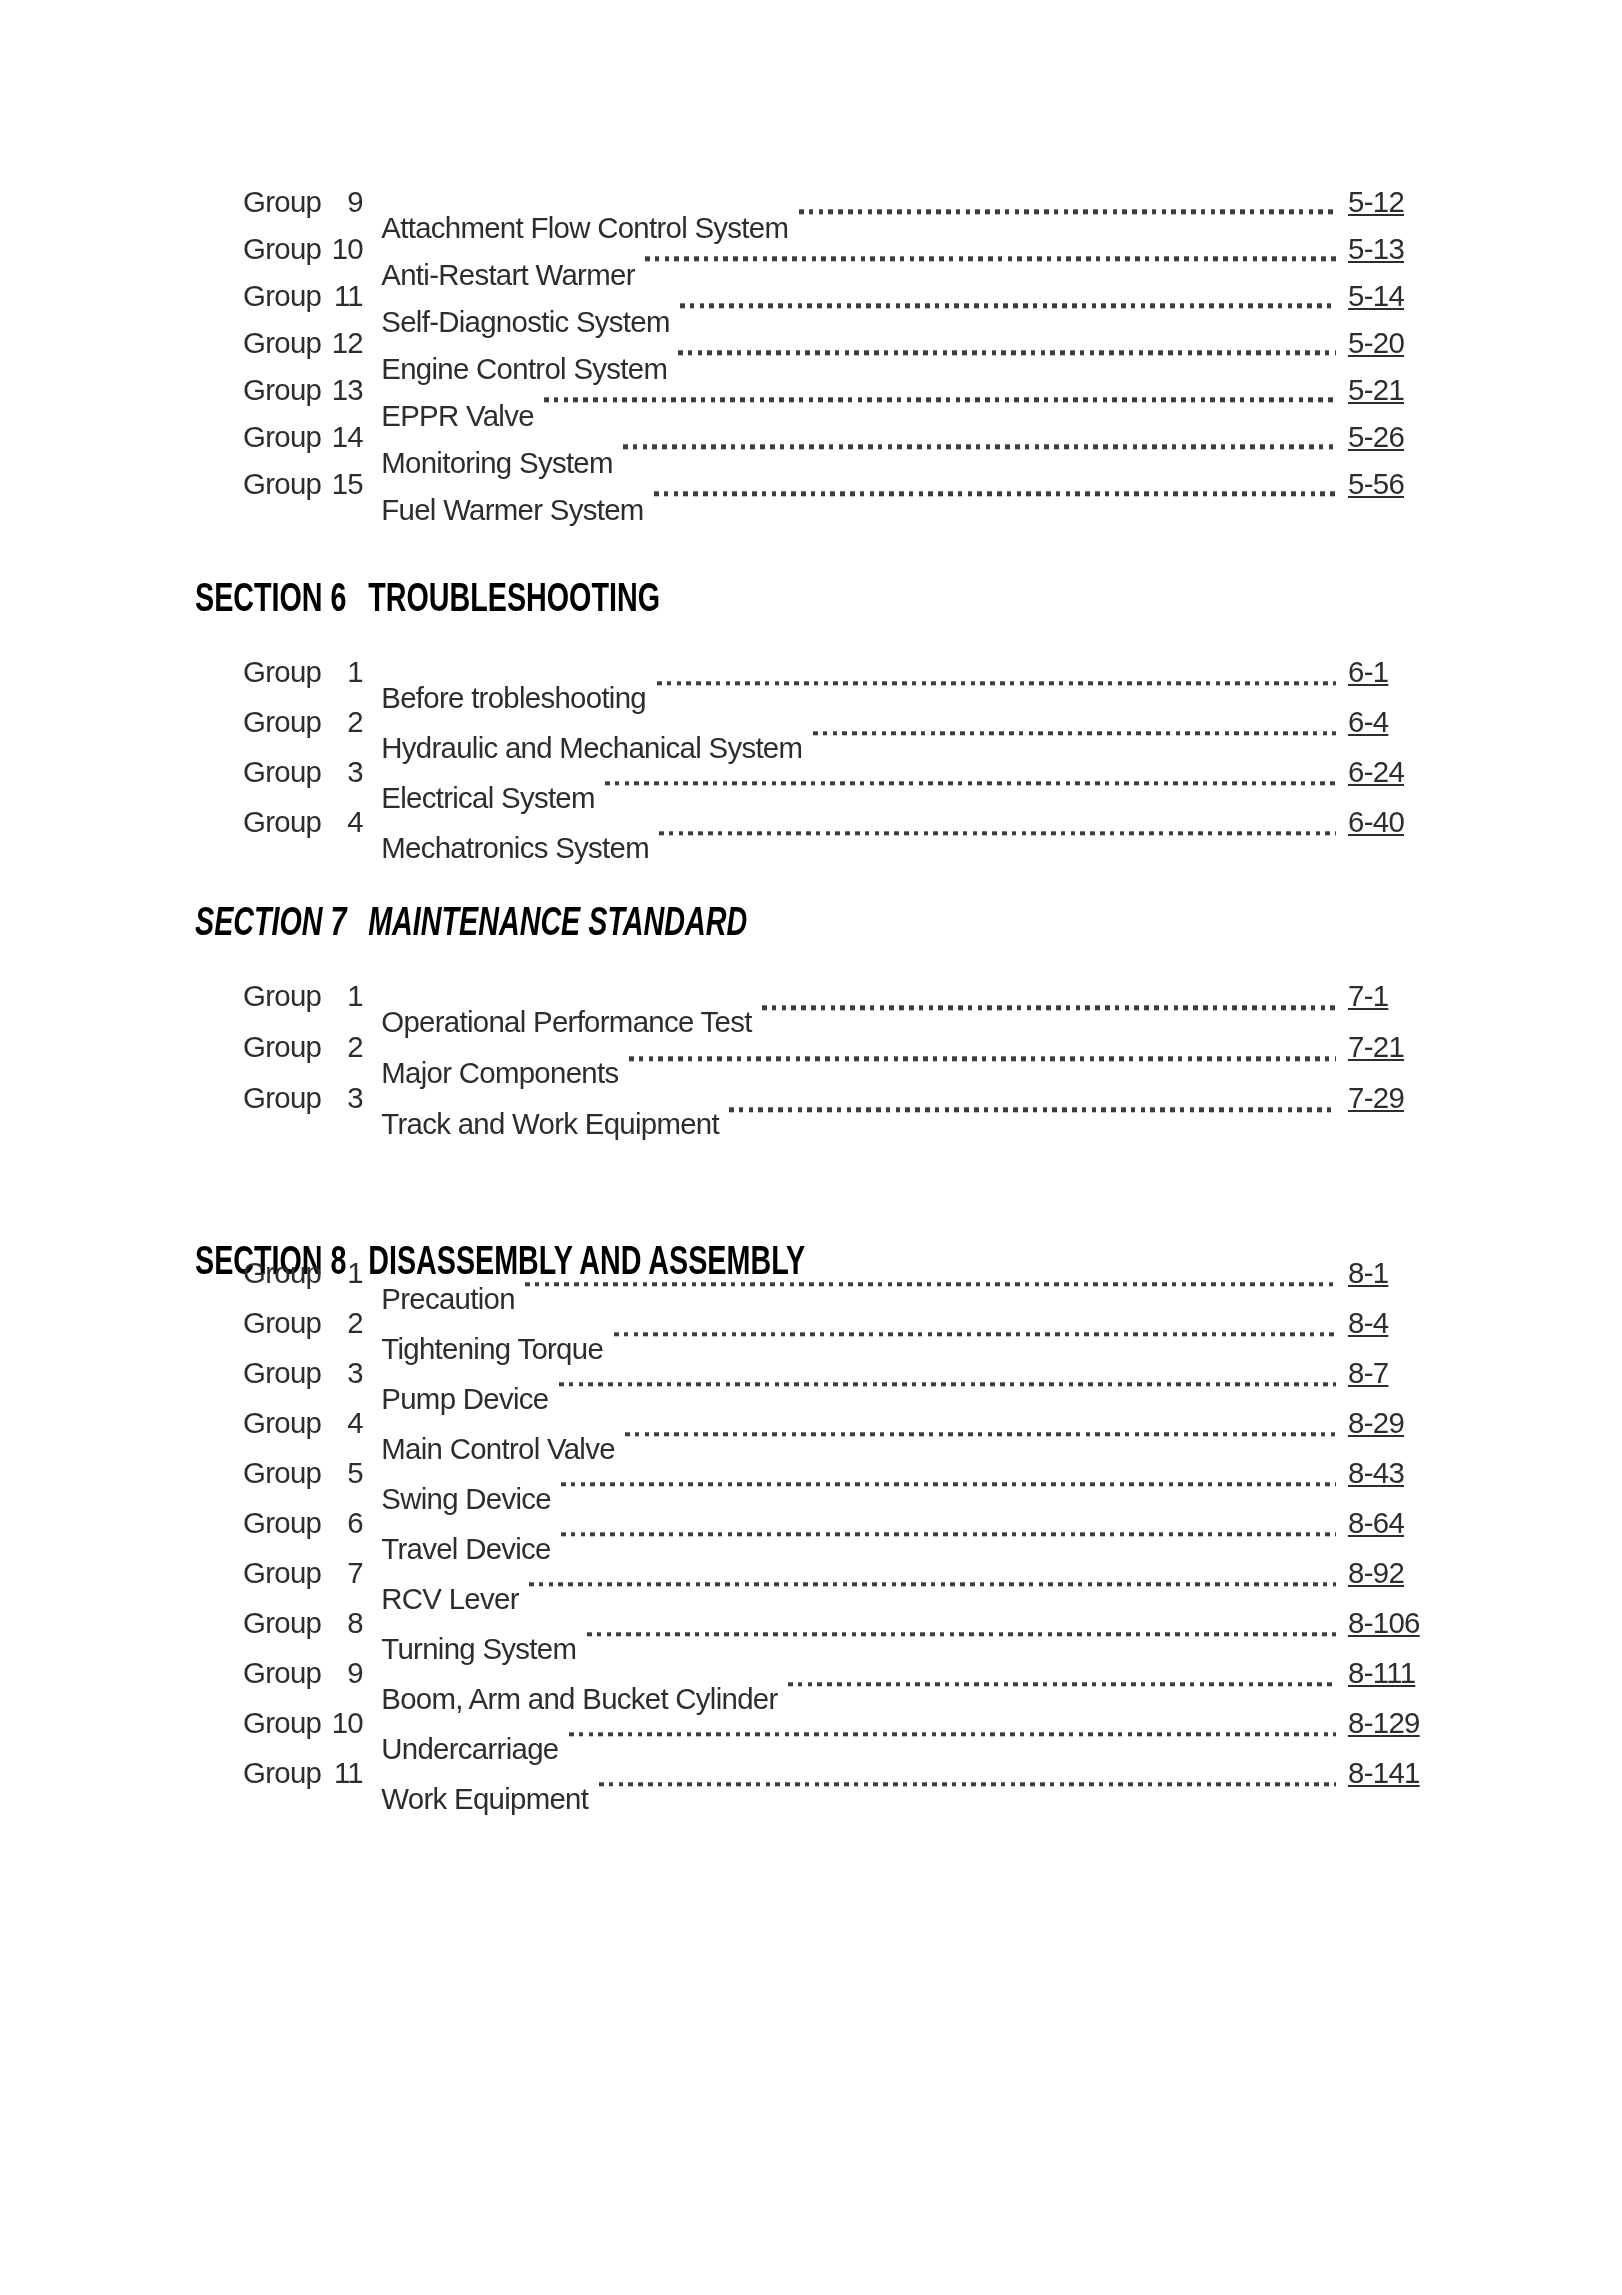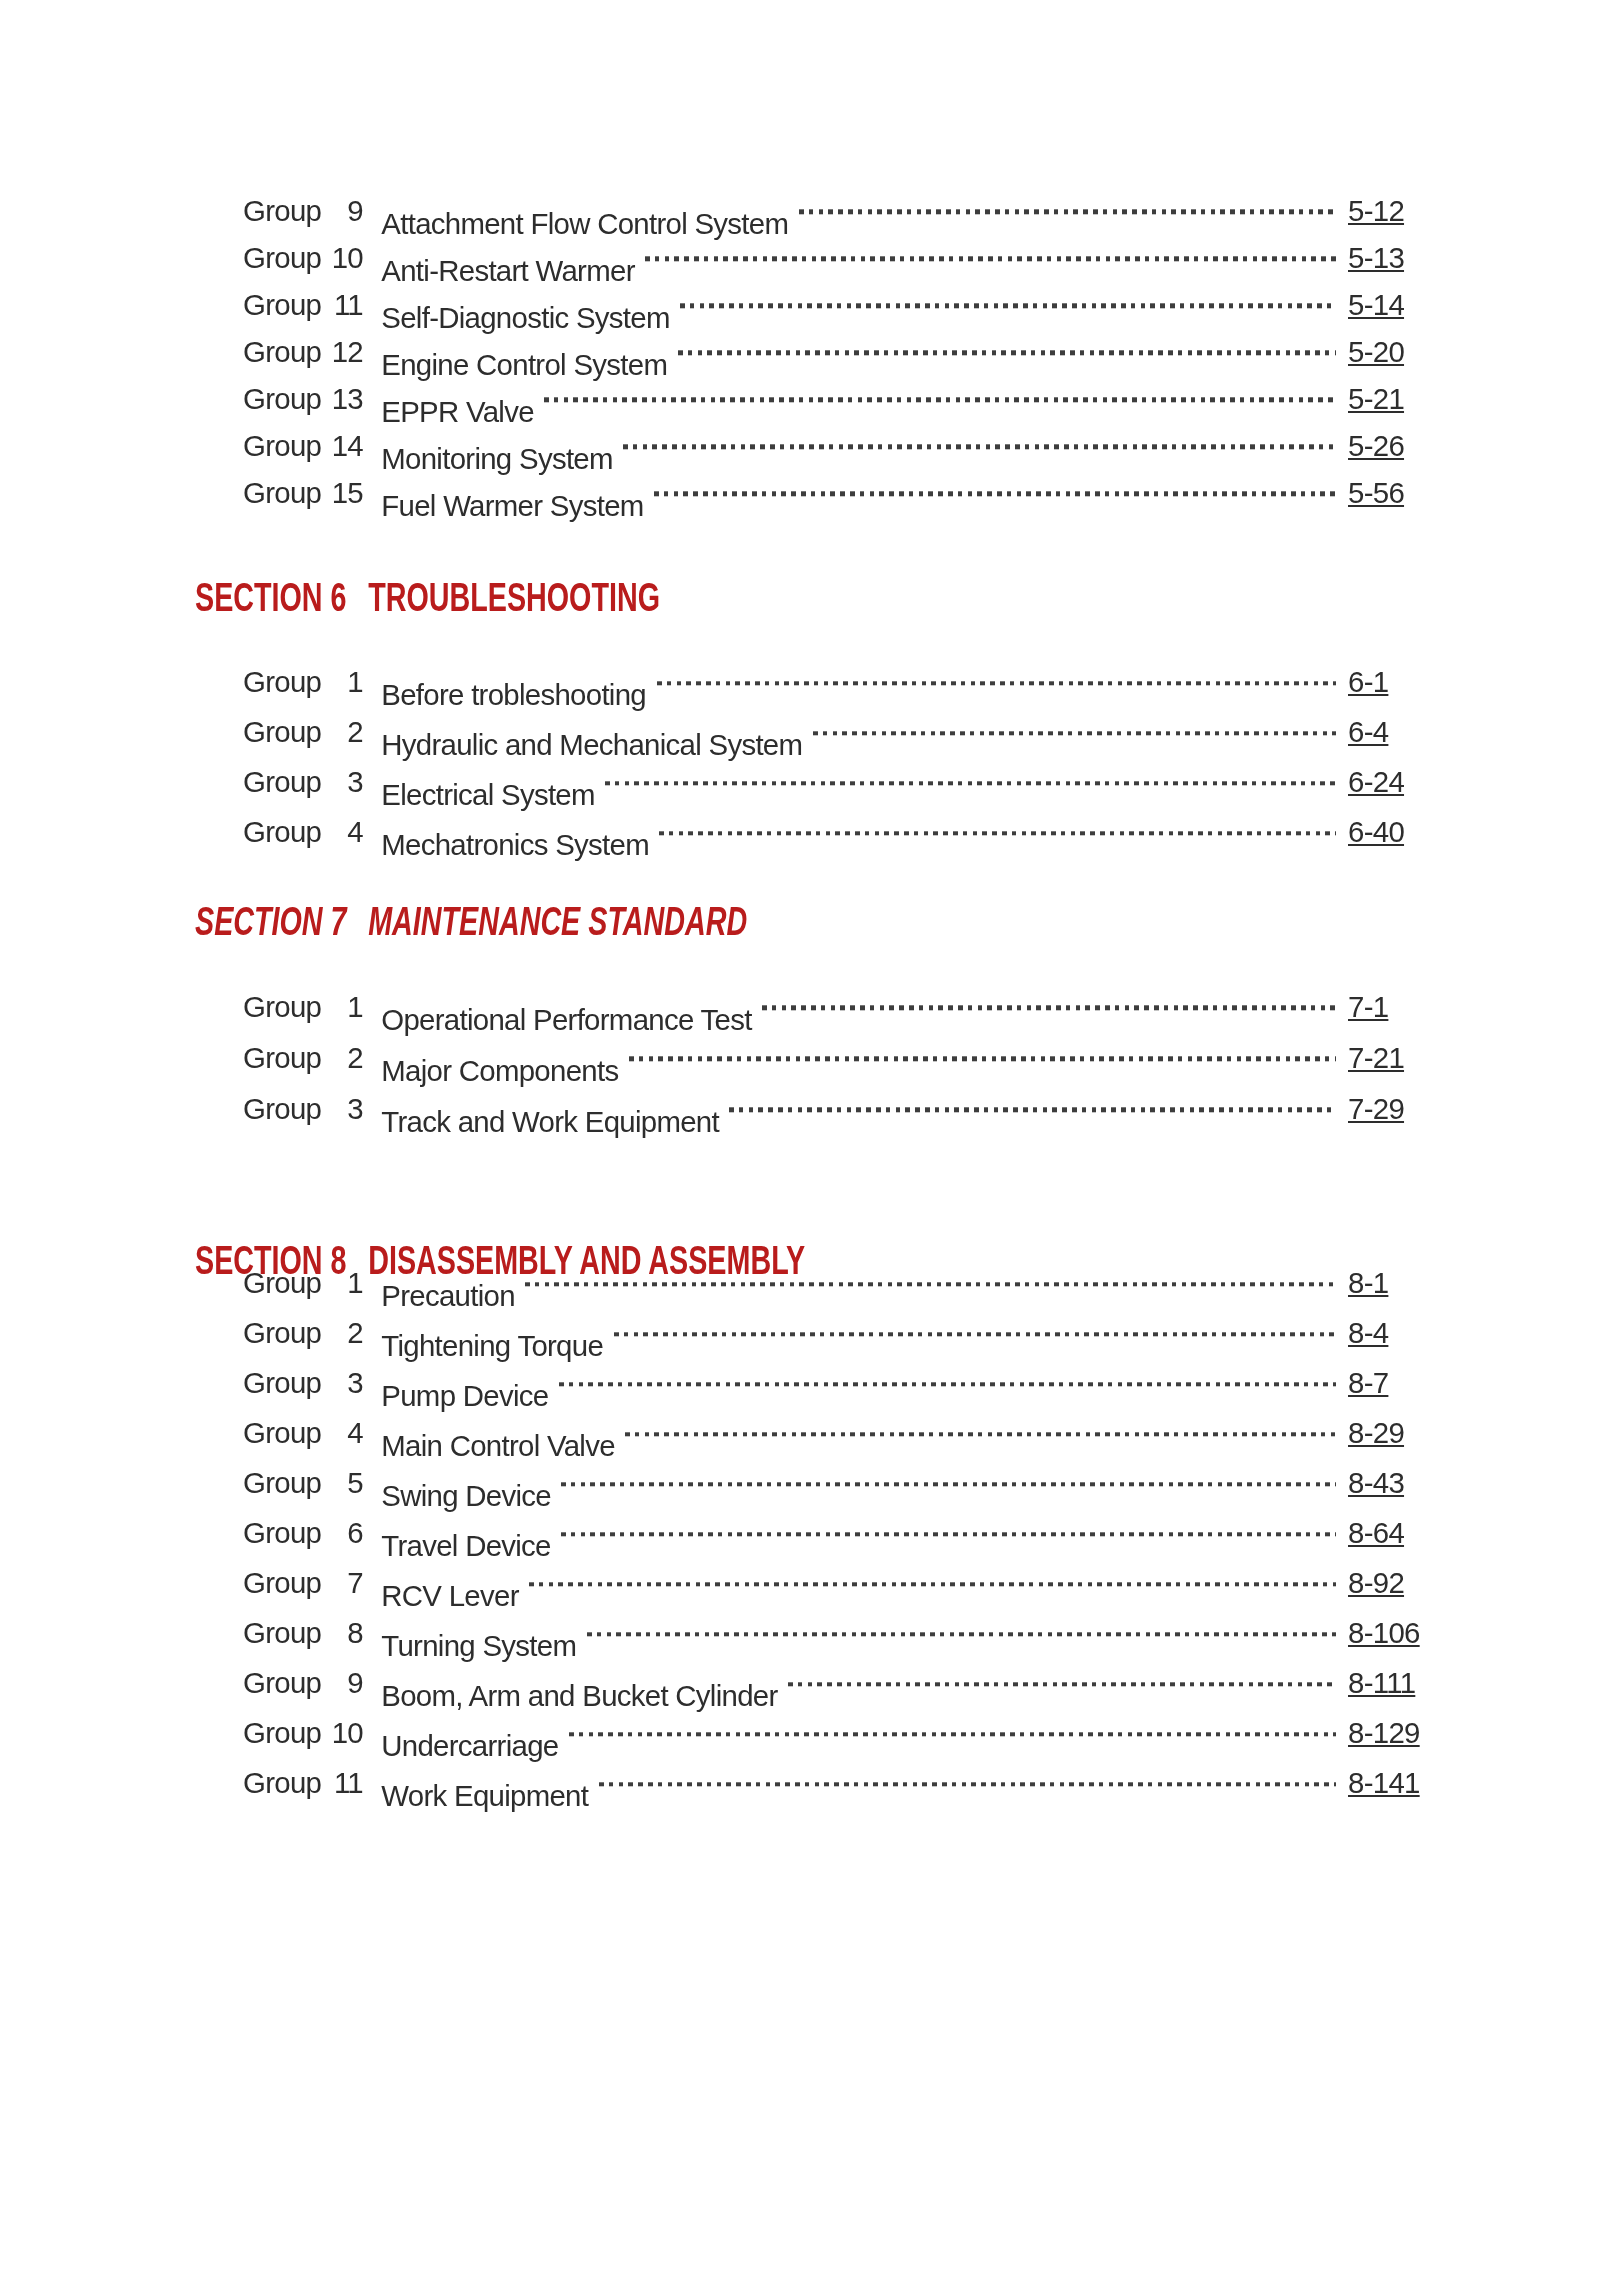--- a/index.html
+++ b/index.html
@@ -19,41 +19,40 @@
 
   
   .sec-heading {
     position: absolute;
     left: 195px;
     margin: 0;
     font-size: 41px;
     font-weight: bold;
     line-height: 1;
     white-space: nowrap;
-    color: #b91c1c;
+    color: #000000;
   }
   .squeeze {
     display: inline-block;
     transform: scaleX(0.70);
     transform-origin: 0 50%;
   }
   .sec-label { margin-right: 31px; }
 
   
   .toc-list {
     position: absolute;
     left: 243px;
     width: 1204px;
     margin: 0;
     padding: 0;
     list-style: none;
   }
   .toc-row {
     display: flex;
-    align-items: center;
     height: var(--pitch, 48px);
     font-size: 29.4px;
     letter-spacing: -0.7px;
     line-height: 1;
     white-space: nowrap;
   }
   .col-group { flex: none; width: 83px; }
   .col-num   { flex: none; width: 37px; text-align: right; }
   .col-title { flex: none; margin-left: 18.3px; padding-right: 10.5px; margin-top: 26px; }
   .leader {

